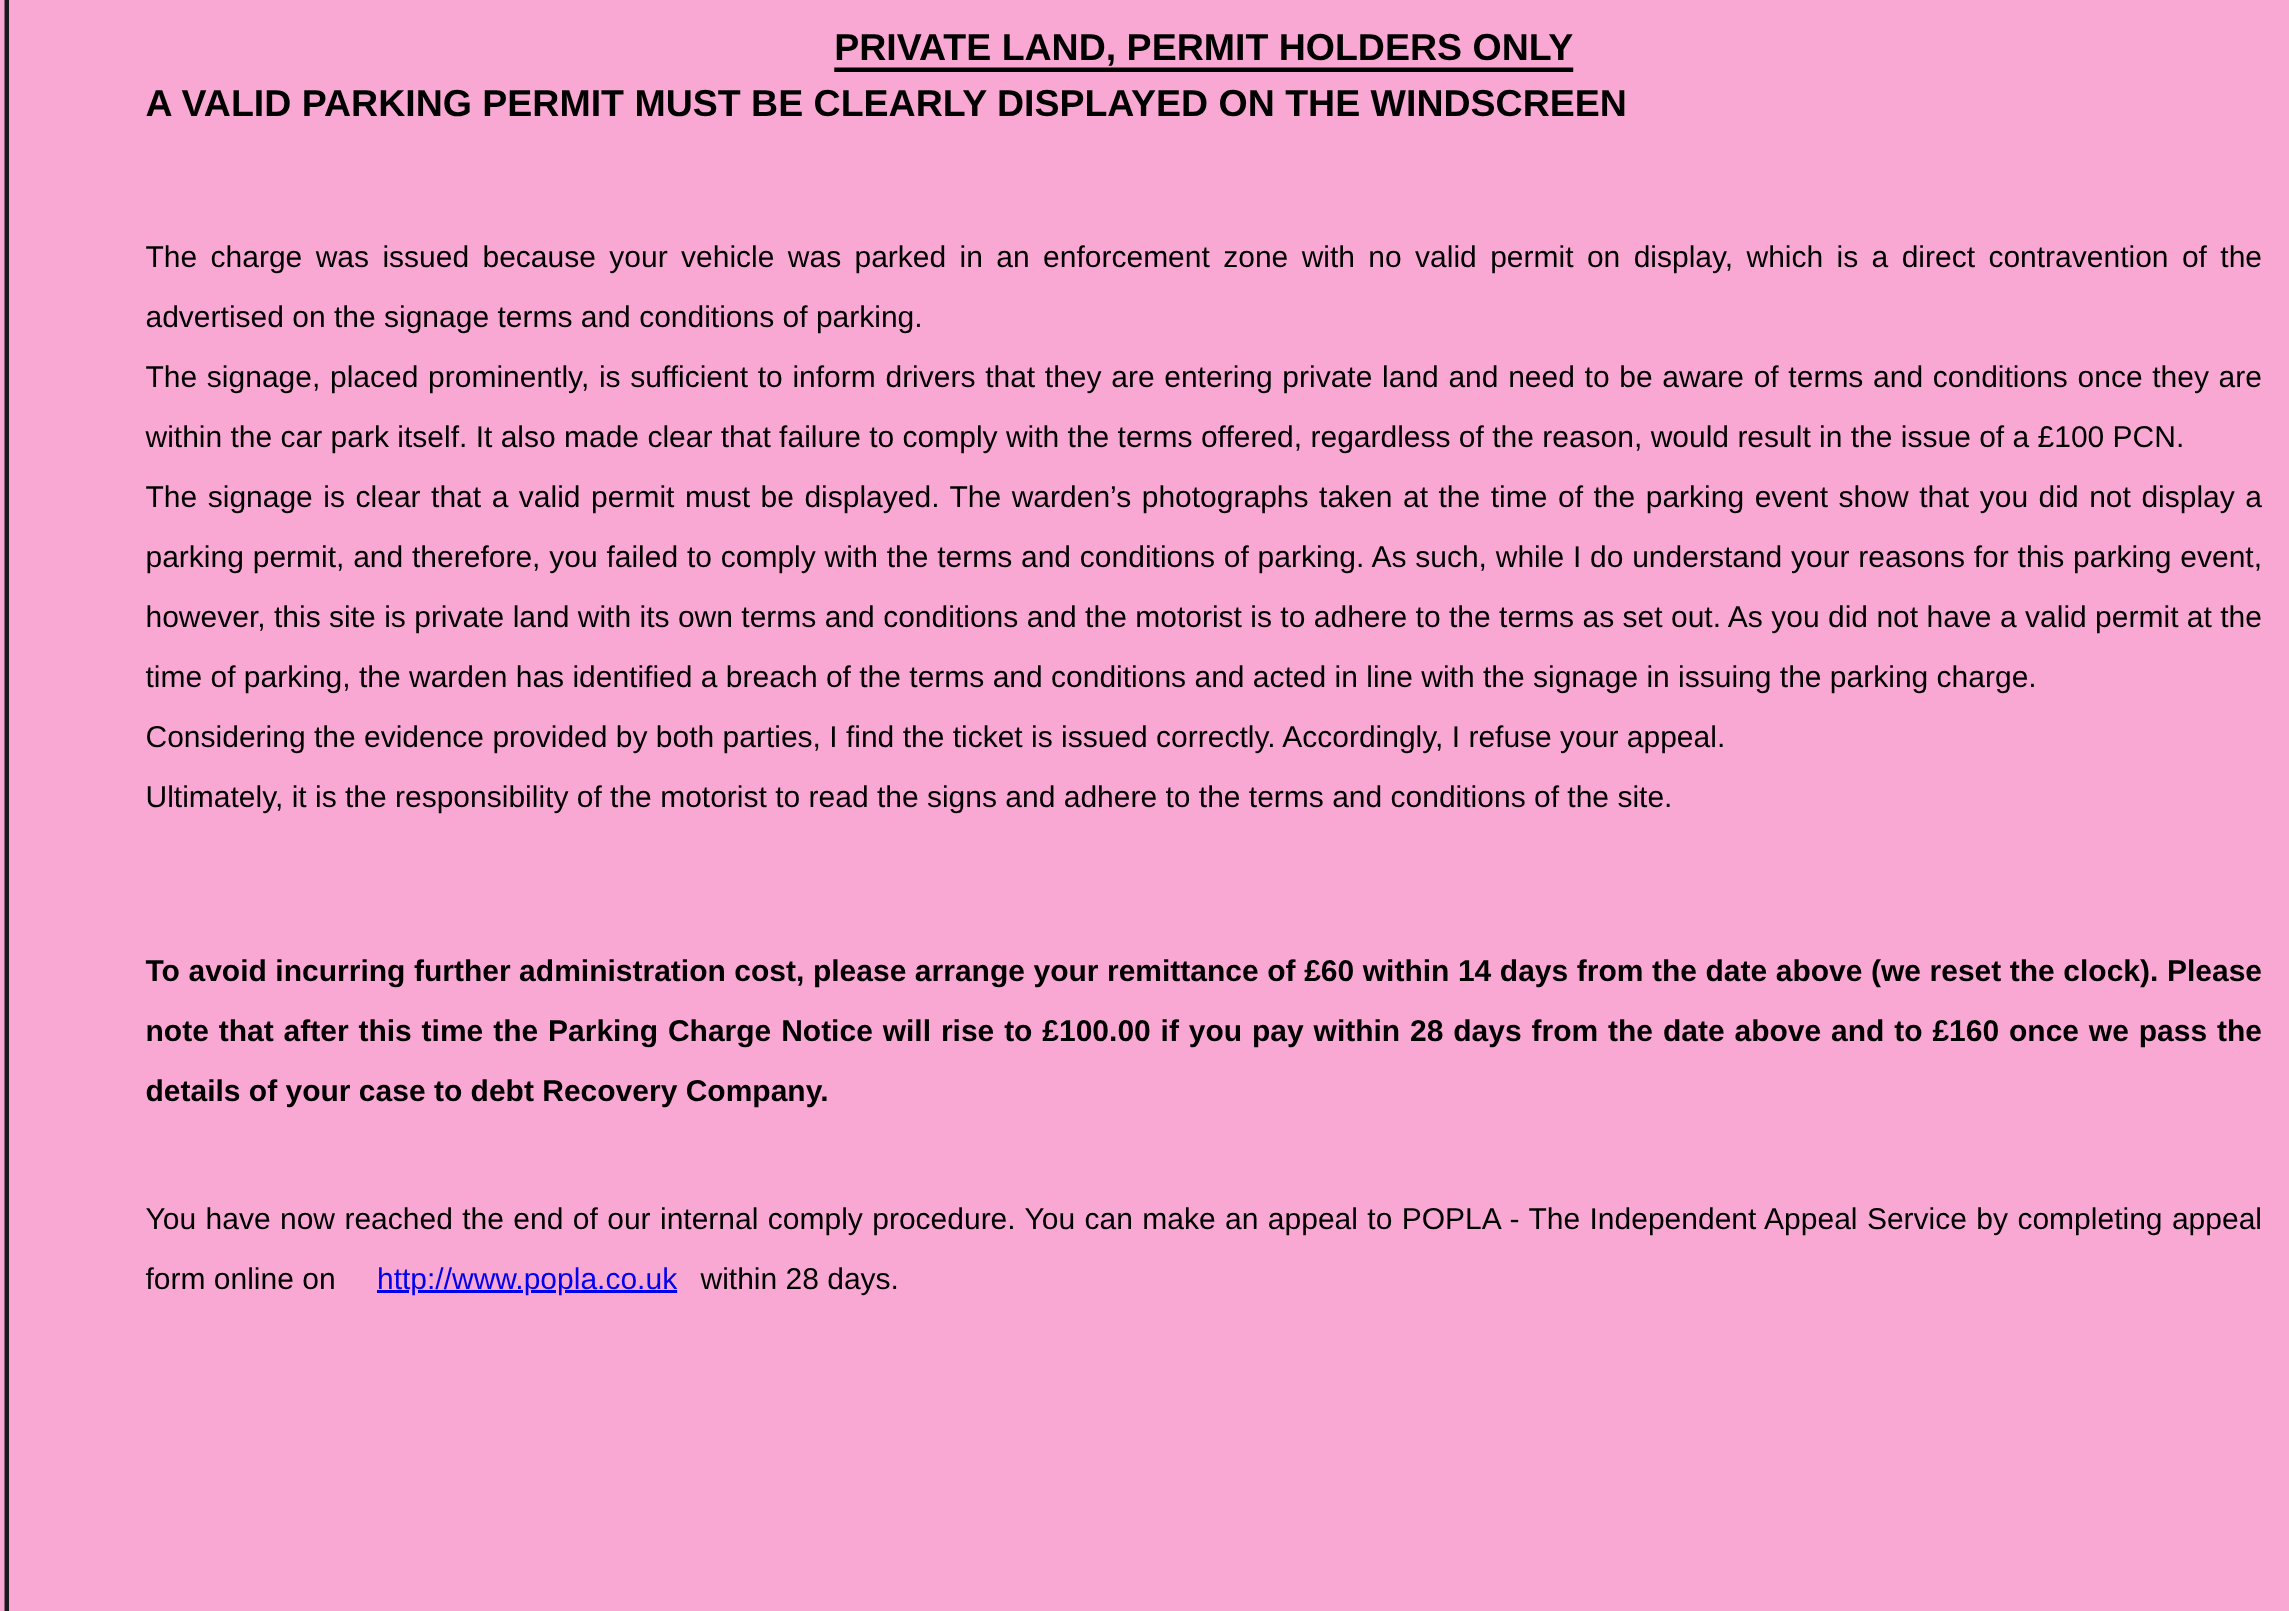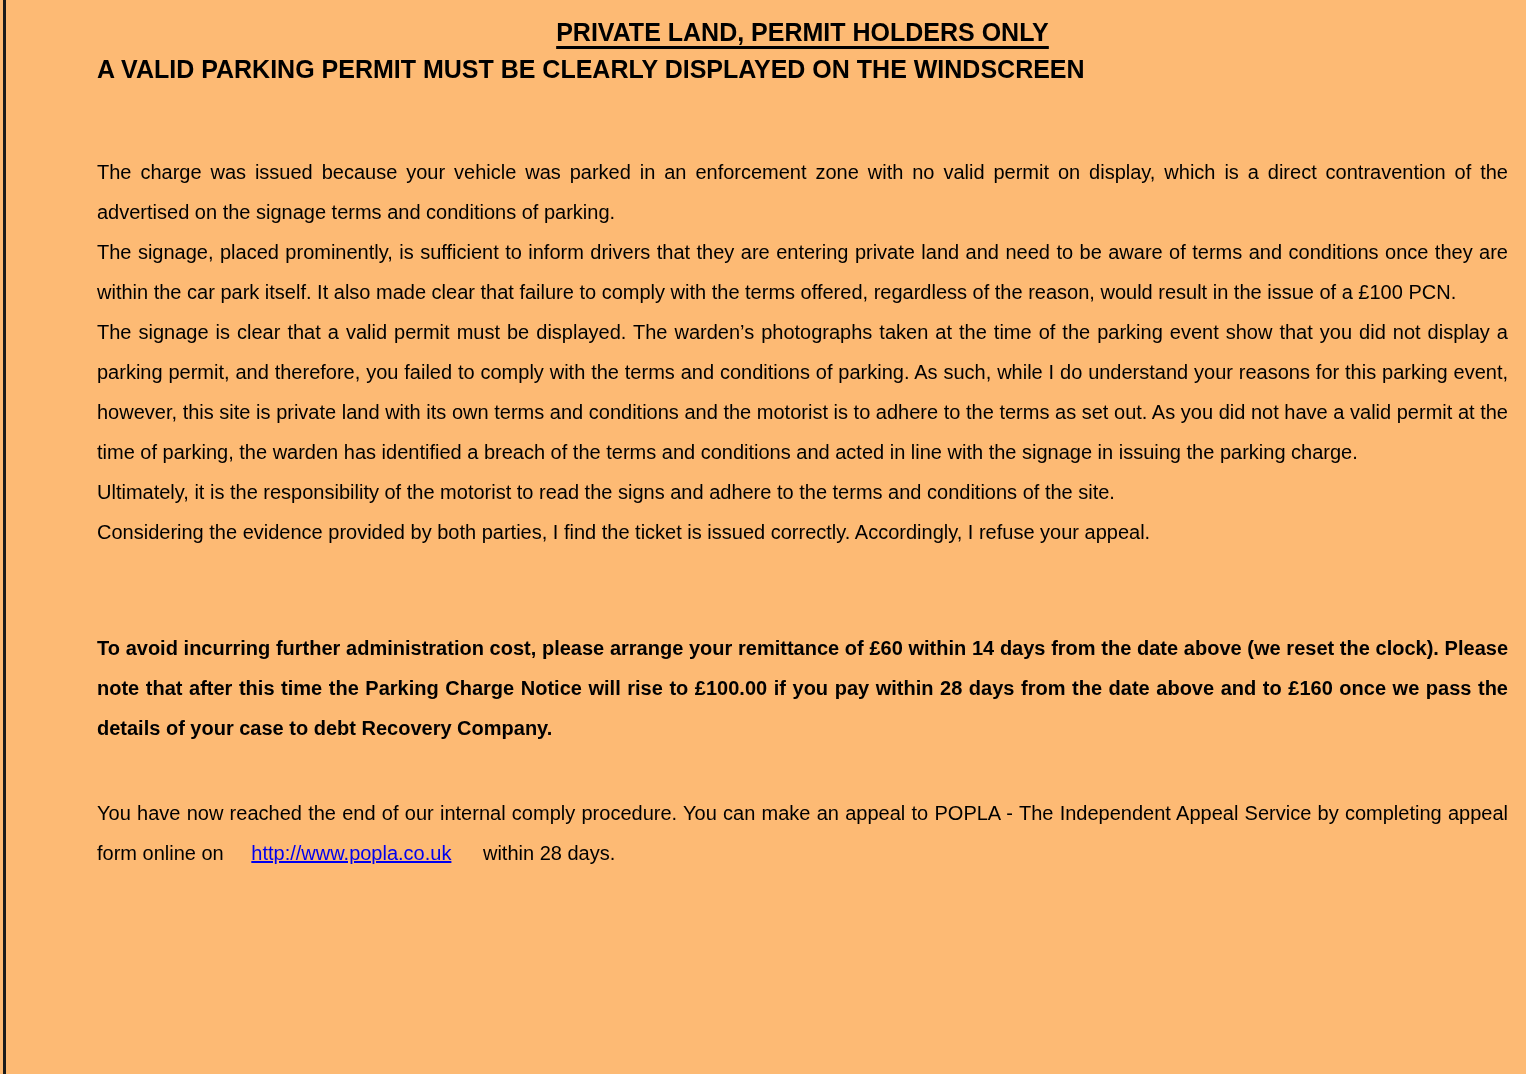--- a/index.html
+++ b/index.html
@@ -4,21 +4,21 @@
 <style>
   html, body {
     margin: 0;
     padding: 0;
     background: #ffffff;
   }
   .page {
     position: relative;
     width: 1526px;
     height: 1074px;
-    background: #fdba74;
+    background: #f9a8d4;
     color: #000000;
     font-family: "Liberation Sans", sans-serif;
     overflow: hidden;
   }
   .left-border {
     position: absolute;
     left: 3px;
     top: 0;
     width: 3px;
     height: 1074px;
@@ -59,40 +59,40 @@
   }
   .closing {
     margin-top: 45px;
   }
   .popla-link {
     color: #0000EE;
     text-decoration: underline;
     text-decoration-thickness: 2px;
   }
   .after-link {
-    margin-left: 26px;
+    margin-left: 10px;
   }
 </style>
 </head>
 <body>
 
 <div class="page">
   <div class="left-border" style="background: rgb(26, 26, 26);"></div>
   <div class="content">
 
     <p class="doc-title">PRIVATE LAND, PERMIT HOLDERS ONLY</p>
 
     <p class="doc-subtitle">A VALID PARKING PERMIT MUST BE CLEARLY DISPLAYED ON THE WINDSCREEN</p>
 
     <div class="body-block">
       <p class="para">The charge was issued because your vehicle was parked in an enforcement zone with no valid permit on display, which is a direct contravention of the advertised on the signage terms and conditions of parking.</p>
       <p class="para">The signage, placed prominently, is sufficient to inform drivers that they are entering private land and need to be aware of terms and conditions once they are within the car park itself. It also made clear that failure to comply with the terms offered, regardless of the reason, would result in the issue of a £100 PCN.</p>
       <p class="para">The signage is clear that a valid permit must be displayed. The warden’s photographs taken at the time of the parking event show that you did not display a parking permit, and therefore, you failed to comply with the terms and conditions of parking. As such, while I do understand your reasons for this parking event, however, this site is private land with its own terms and conditions and the motorist is to adhere to the terms as set out. As you did not have a valid permit at the time of parking, the warden has identified a breach of the terms and conditions and acted in line with the signage in issuing the parking charge.</p>
+      <p class="para">Considering the evidence provided by both parties, I find the ticket is issued correctly. Accordingly, I refuse your appeal.</p>
       <p class="para">Ultimately, it is the responsibility of the motorist to read the signs and adhere to the terms and conditions of the site.</p>
-      <p class="para">Considering the evidence provided by both parties, I find the ticket is issued correctly. Accordingly, I refuse your appeal.</p>
 
       <p class="para payment-notice">To avoid incurring further administration cost, please arrange your remittance of £60 within 14 days from the date above (we reset the clock). Please note that after this time the Parking Charge Notice will rise to £100.00 if you pay within 28 days from the date above and to £160 once we pass the details of your case to debt Recovery Company.</p>
 
       <p class="para closing">
         <span>You have now reached the end of our internal comply procedure. You can make an appeal to POPLA - The Independent Appeal Service by completing appeal form online on</span>
         <a href="#" class="popla-link" style="color: rgb(0, 0, 238); margin-left: 22px;">http://www.popla.co.uk</a>
         <span class="after-link">within 28 days.</span>
       </p>
     </div>
 

